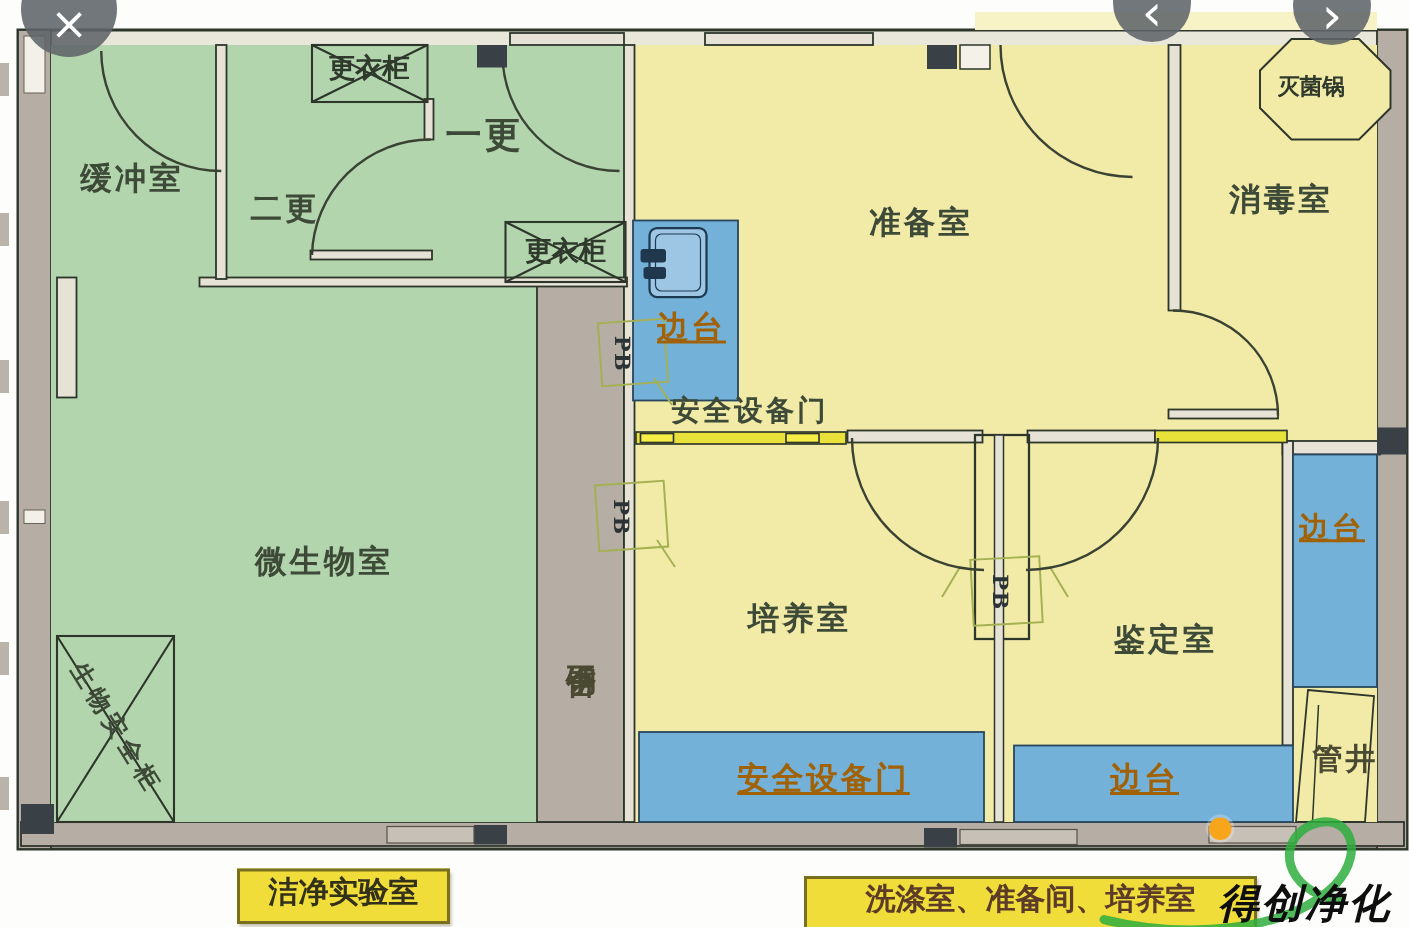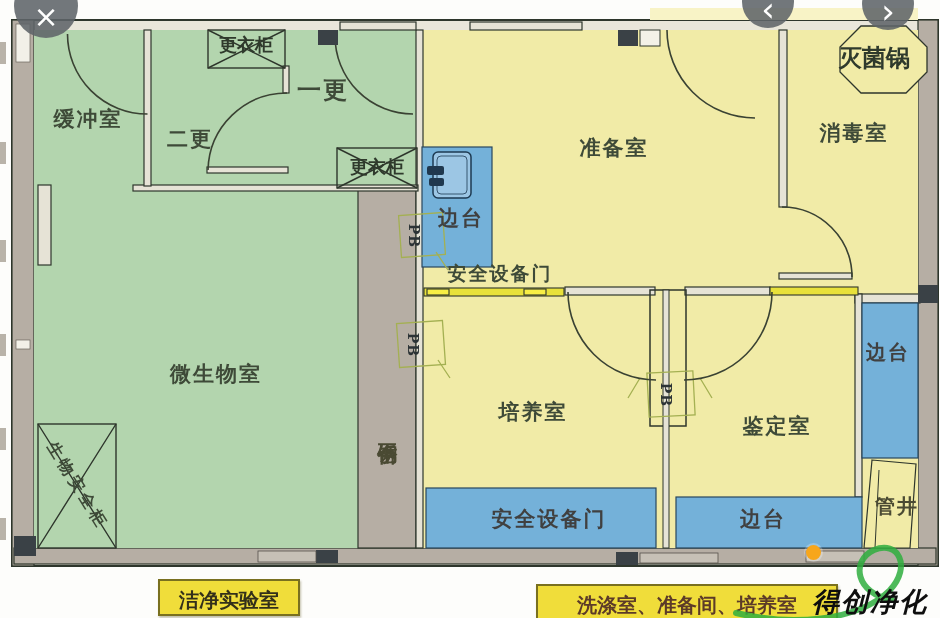--- a/index.html
+++ b/index.html
@@ -6,28 +6,28 @@
   :root{
     --clean-zone:#b3d5ae; --work-zone:#f1eba7; --bench-blue:#74b1d9;
     --wall-gray:#b6aea4; --wall-light:#e9e6da; --ink:#2e362c;
     --sill-yellow:#e8e13a; --caption-bg:#f0dd3a; --brand:#1fa83c; --dot:#f7a61b;
   }
   #stage{position:relative;width:940px;height:618px;overflow:hidden;
          background:#fdfdfb;font-family:"DejaVu Serif","Liberation Serif",serif;}
   #plan-svg{position:absolute;left:0;top:0;z-index:1;}
   .lbl{position:absolute;z-index:10;color:#3e4a38;white-space:nowrap;
        transform:translate(-50%,-50%);font-weight:600;letter-spacing:2px;}
-  .navy{color:#404040;}
+  .navy{color:#a16207;text-decoration:underline;}
   .olive{color:#4a4a33;}
   .boxlbl{color:#2f3a2c;letter-spacing:0;}
   .v{writing-mode:vertical-rl;letter-spacing:0;line-height:1;}
   .rot90{transform:translate(-50%,-50%) rotate(90deg);font-family:"DejaVu Serif",serif;
          font-weight:bold;color:#2c3336;letter-spacing:1px;}
   .diag{transform:translate(-50%,-50%) rotate(58deg);letter-spacing:4px;}
-  .caption{position:absolute;z-index:12;display:flex;align-items:flex-end;justify-content:center;
+  .caption{position:absolute;z-index:12;display:flex;align-items:flex-start;justify-content:center;
            background:var(--caption-bg);border:2px solid #79701f;
            box-shadow:1px 2px 2px rgba(90,80,30,.35);font-weight:bold;}
   .navbtn{position:absolute;z-index:30;border-radius:50%;background:rgba(95,100,105,.88);
           display:flex;align-items:flex-end;justify-content:center;color:#fff;
           font-family:"DejaVu Sans","Liberation Sans",sans-serif;cursor:pointer;}
   #wm-brand{position:absolute;z-index:22;font-family:"DejaVu Sans","Liberation Sans",sans-serif;
             font-weight:800;font-size:50px;color:var(--brand);letter-spacing:-3px;
             text-shadow:1px 1px 0 rgba(255,255,255,.5);}
   #wm-dot{position:absolute;z-index:23;width:15px;height:15px;border-radius:50%;
           background:var(--dot);box-shadow:0 0 0 2px rgba(255,255,255,.25);}
@@ -166,21 +166,21 @@
     </g>
   </svg>
 
   <div class="lbl" style="left:88px;top:119px;font-size:21px;">缓冲室</div>
   <div class="lbl" style="left:190px;top:139px;font-size:21px;">二更</div>
   <div class="lbl" style="left:323px;top:90px;font-size:24px;">一更</div>
   <div class="lbl boxlbl" style="left:246px;top:45px;font-size:18px;">更衣柜</div>
   <div class="lbl boxlbl" style="left:377px;top:167px;font-size:18px;">更衣柜</div>
   <div class="lbl" style="left:614px;top:148px;font-size:21px;">准备室</div>
   <div class="lbl" style="left:854px;top:133px;font-size:21px;">消毒室</div>
-  <div class="lbl boxlbl" style="left:874px;top:58px;font-size:24px;">灭菌锅</div>
+  <div class="lbl boxlbl" style="left:874px;top:58px;font-size:15px;">灭菌锅</div>
   <div class="lbl navy" style="left:461px;top:218px;font-size:21px;">边台</div>
   <div class="lbl" style="left:216px;top:374px;font-size:21px;">微生物室</div>
   <div class="lbl" style="left:500px;top:274px;font-size:19px;">安全设备门</div>
   <div class="lbl v olive" style="left:388px;top:428px;font-size:20px;">不锈钢台</div>
   <div class="lbl diag" style="left:77px;top:486px;font-size:16px;">生物安全柜</div>
   <div class="lbl" style="left:533px;top:412px;font-size:21px;">培养室</div>
   <div class="lbl" style="left:777px;top:426px;font-size:21px;">鉴定室</div>
   <div class="lbl navy" style="left:888px;top:352px;font-size:20px;">边台</div>
   <div class="lbl olive" style="left:897px;top:506px;font-size:20px;">管井</div>
   <div class="lbl navy" style="left:549px;top:519px;font-size:21px;">安全设备门</div>

